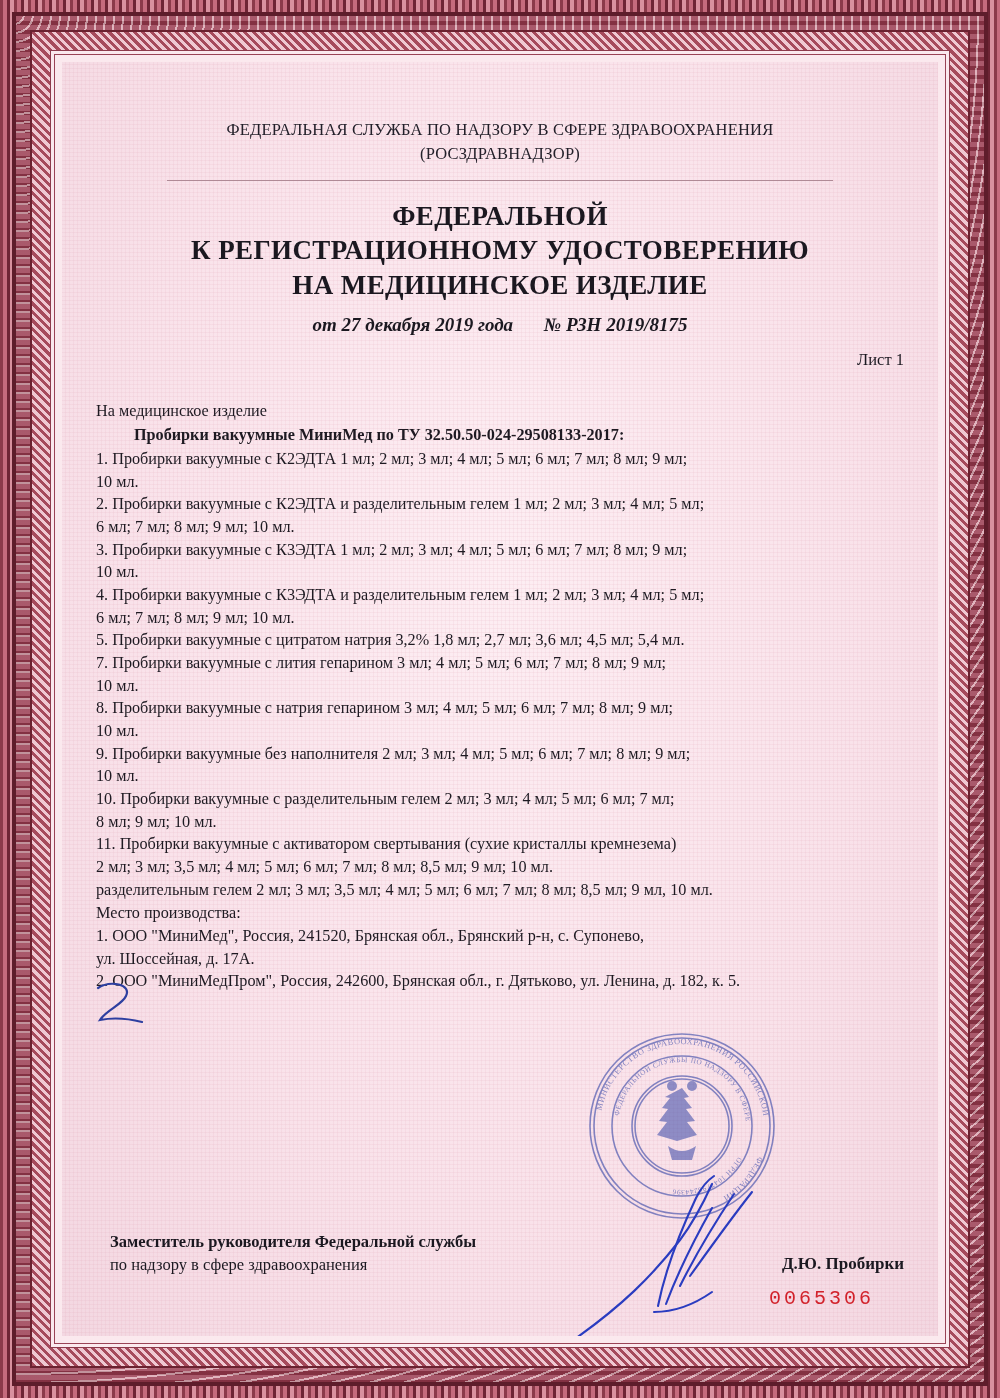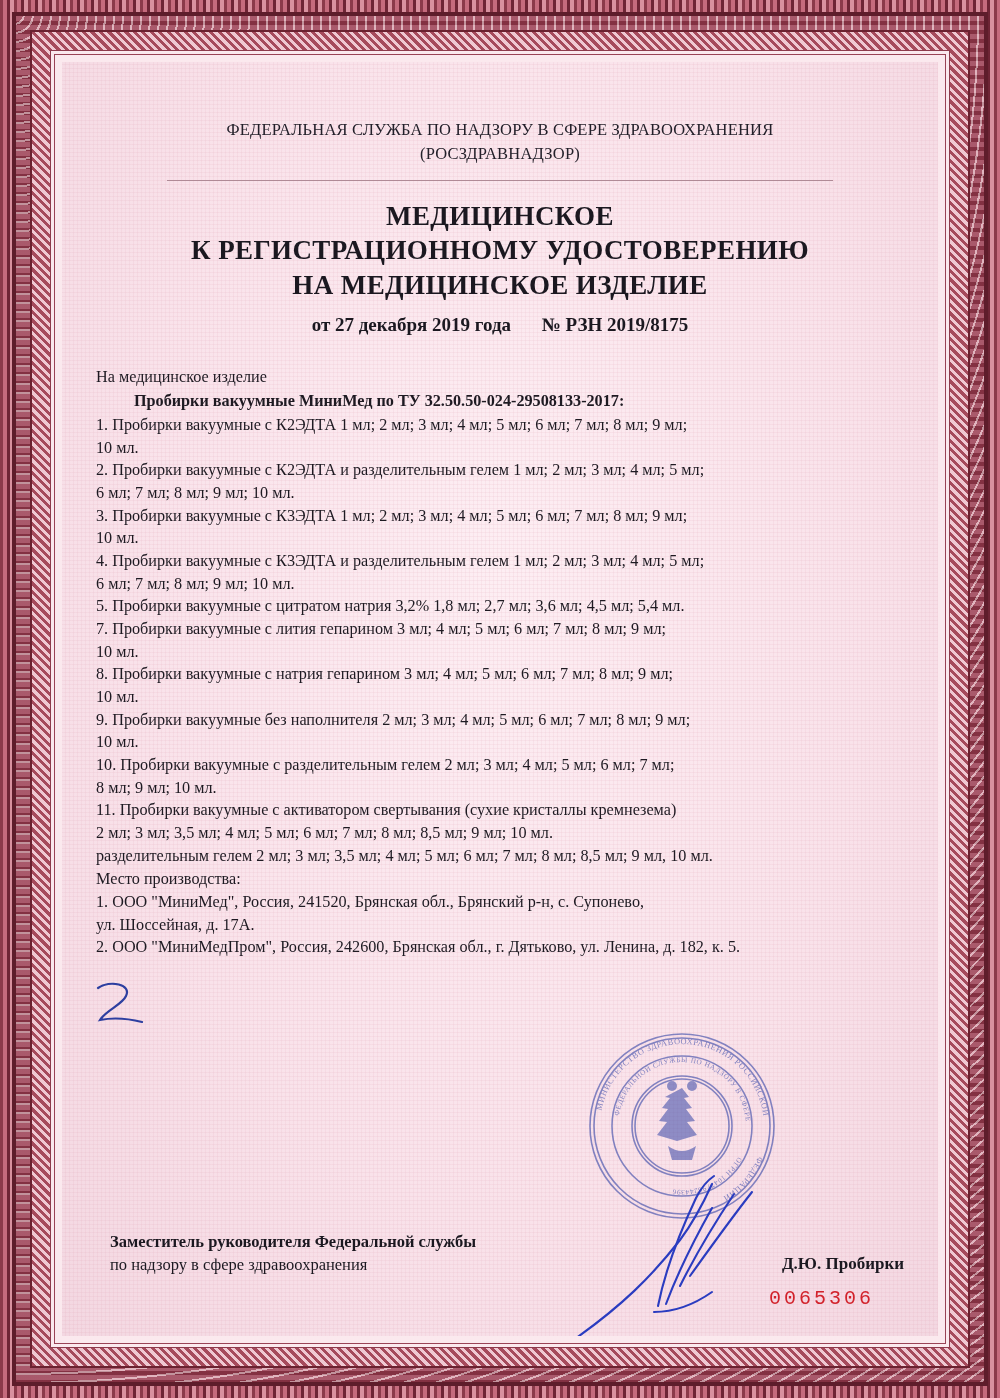--- a/index.html
+++ b/index.html
@@ -101,20 +101,21 @@
     font-size: 27px;
     line-height: 1.28;
     letter-spacing: 0.4px;
   }
   .doc-date {
     text-align: center;
     margin-top: 12px;
     font-weight: bold;
     font-size: 19px;
     color: #1b1820;
+    font-style: italic;
   }
   .doc-date .num { margin-left: 26px; }
   .sheet {
     text-align: right;
     margin-top: 14px;
     padding-right: 34px;
     font-size: 16.5px;
     color: #1b1820;
   }
 
@@ -207,30 +208,31 @@
   <div class="paper">
 
     <div class="agency">
       <div>ФЕДЕРАЛЬНАЯ СЛУЖБА ПО НАДЗОРУ В СФЕРЕ ЗДРАВООХРАНЕНИЯ</div>
       <div class="line2">(РОСЗДРАВНАДЗОР)</div>
     </div>
 
     <hr class="hrule">
 
     <div class="doc-title">
-      <div>МЕДИЦИНСКОЕ</div>
+      <div>ФЕДЕРАЛЬНОЙ</div>
       <div>К РЕГИСТРАЦИОННОМУ УДОСТОВЕРЕНИЮ</div>
       <div>НА МЕДИЦИНСКОЕ ИЗДЕЛИЕ</div>
     </div>
 
     <div class="doc-date">
       <span>от  27 декабря 2019 года</span>
       <span class="num">№  РЗН 2019/8175</span>
     </div>
 
+    <div class="sheet">Лист  1</div>
 
     <div class="body-text">
       <div class="intro">На медицинское изделие</div>
       <div class="product">Пробирки вакуумные МиниМед по ТУ 32.50.50-024-29508133-2017:</div>
 
       <div class="item">1. Пробирки вакуумные с К2ЭДТА 1 мл; 2 мл; 3 мл; 4 мл; 5 мл; 6 мл; 7 мл; 8 мл; 9 мл;</div>
       <div class="item">10 мл.</div>
       <div class="item">2. Пробирки вакуумные с К2ЭДТА и разделительным гелем 1 мл; 2 мл; 3 мл; 4 мл; 5 мл;</div>
       <div class="item">6 мл; 7 мл; 8 мл; 9 мл; 10 мл.</div>
       <div class="item">3. Пробирки вакуумные с К3ЭДТА 1 мл; 2 мл; 3 мл; 4 мл; 5 мл; 6 мл; 7 мл; 8 мл; 9 мл;</div>

